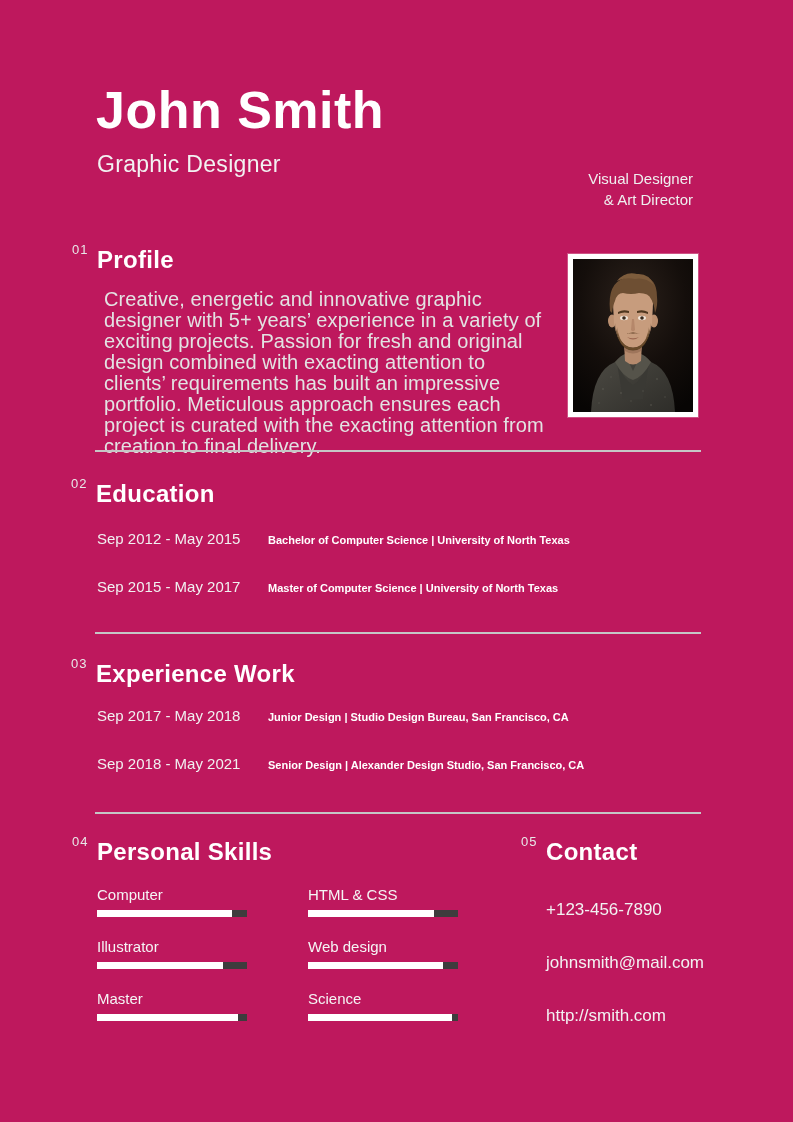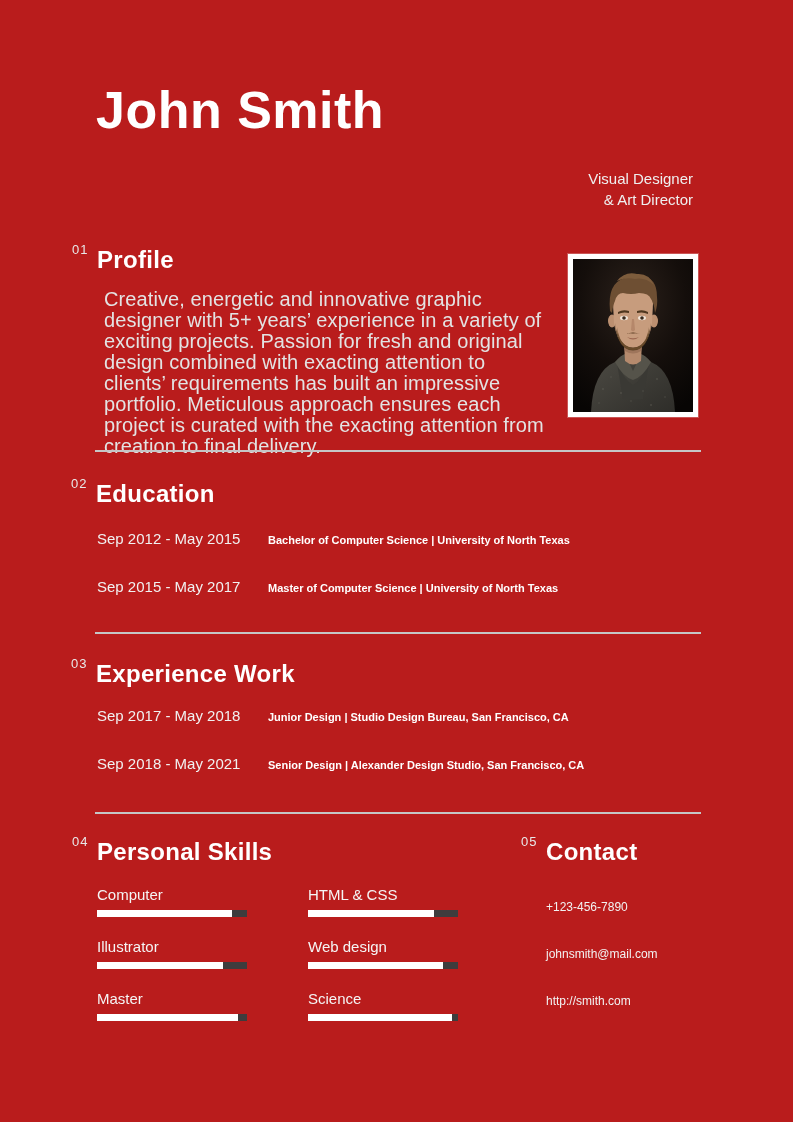--- a/index.html
+++ b/index.html
@@ -2,21 +2,21 @@
 <html><head>
 <meta charset="utf-8">
 <style>
   html,body { margin:0; padding:0; }
   body { background:#2a2a2a; font-family:"Liberation Sans", sans-serif; }
 
   .page {
     position:relative;
     width:793px; height:1122px;
     margin:0 auto;
-    background:#b91c1c;
+    background:#be185d;
     color:#ffffff;
     overflow:hidden;
   }
 
   
   .name {
     position:absolute; left:96px; top:80px;
     font-size:52px; font-weight:700; letter-spacing:0.5px;
     color:#ffffff; white-space:nowrap;
   }
@@ -91,28 +91,29 @@
   }
   .skill-fill {
     height:7px; background:#ffffff; width:0;
   }
 
   
   .contact-list {
     position:absolute; left:546px; top:900px;
     display:flex; flex-direction:column; gap:33px;
   }
-  .contact-item { font-size:12px; color:#f2f2f2; }
+  .contact-item { font-size:17px; color:#f2f2f2; }
 </style>
 </head>
 <body>
 
 <div class="page">
 
   <div class="name">John Smith</div>
+  <div class="job-title">Graphic Designer</div>
   <div class="tagline">
     <div>Visual Designer</div>
     <div>&amp; Art Director</div>
   </div>
 
   <div class="sec-head" style="left:97px; top:246px;">
     <span class="sec-num">01</span>
     <h2 class="sec-title">Profile</h2>
   </div>
   <p class="profile-text">Creative, energetic and innovative graphic designer with 5+ years’ experience in a variety of exciting projects. Passion for fresh and original design combined with exacting attention to clients’ requirements has built an impressive portfolio. Meticulous approach ensures each project is curated with the exacting attention from creation to final delivery.</p>

